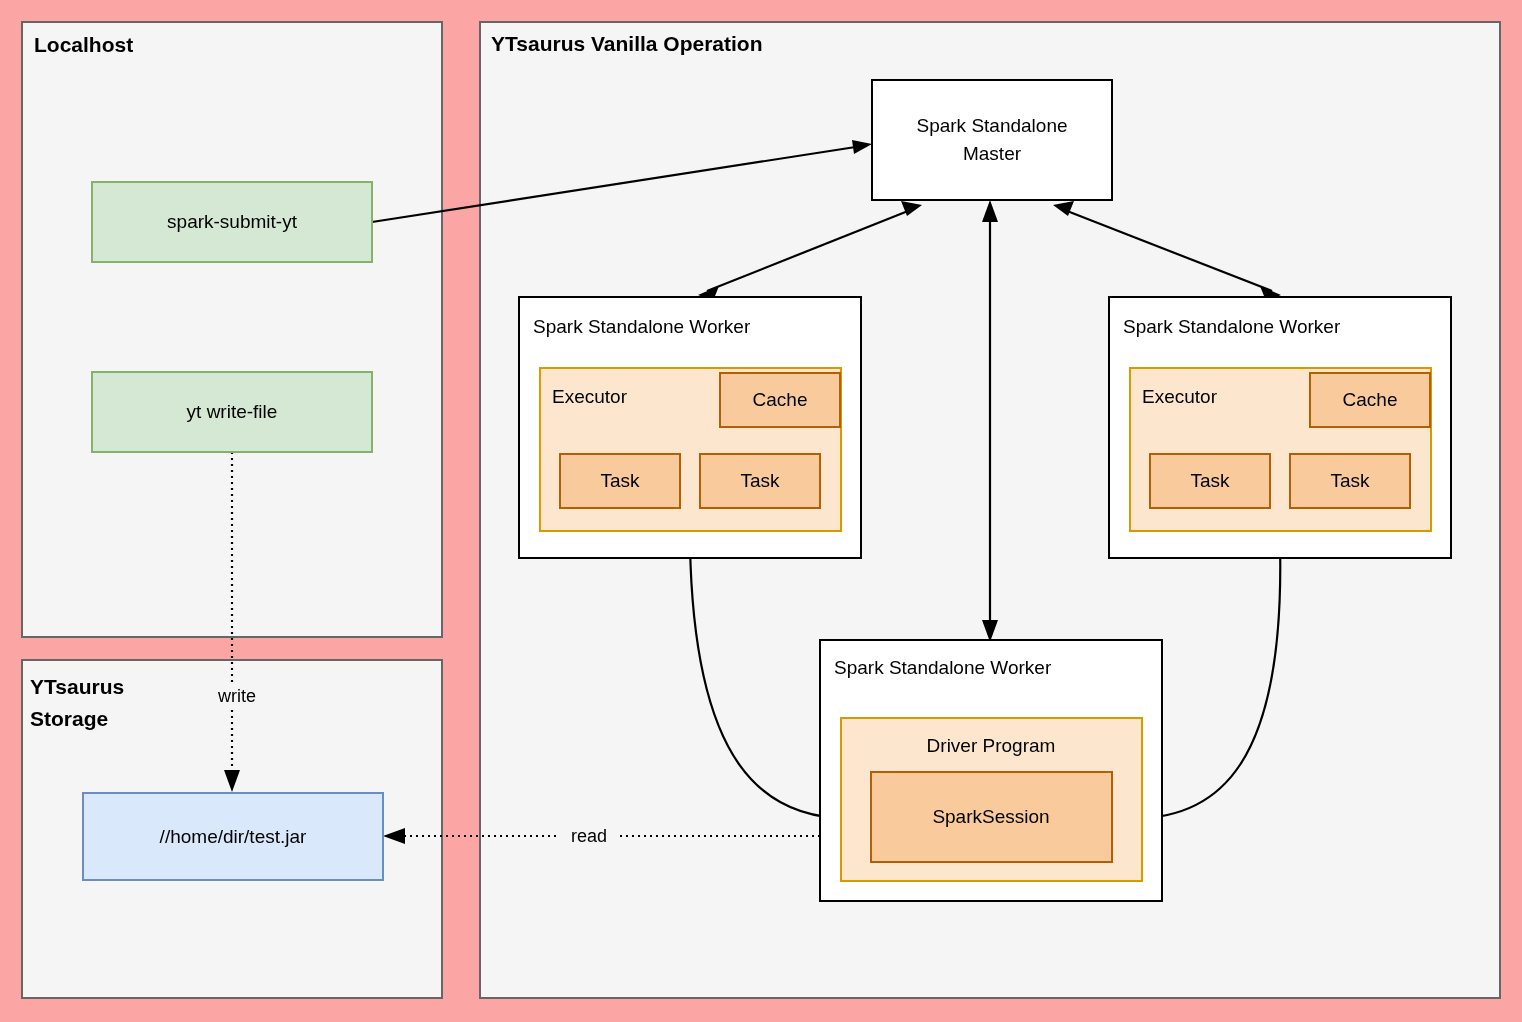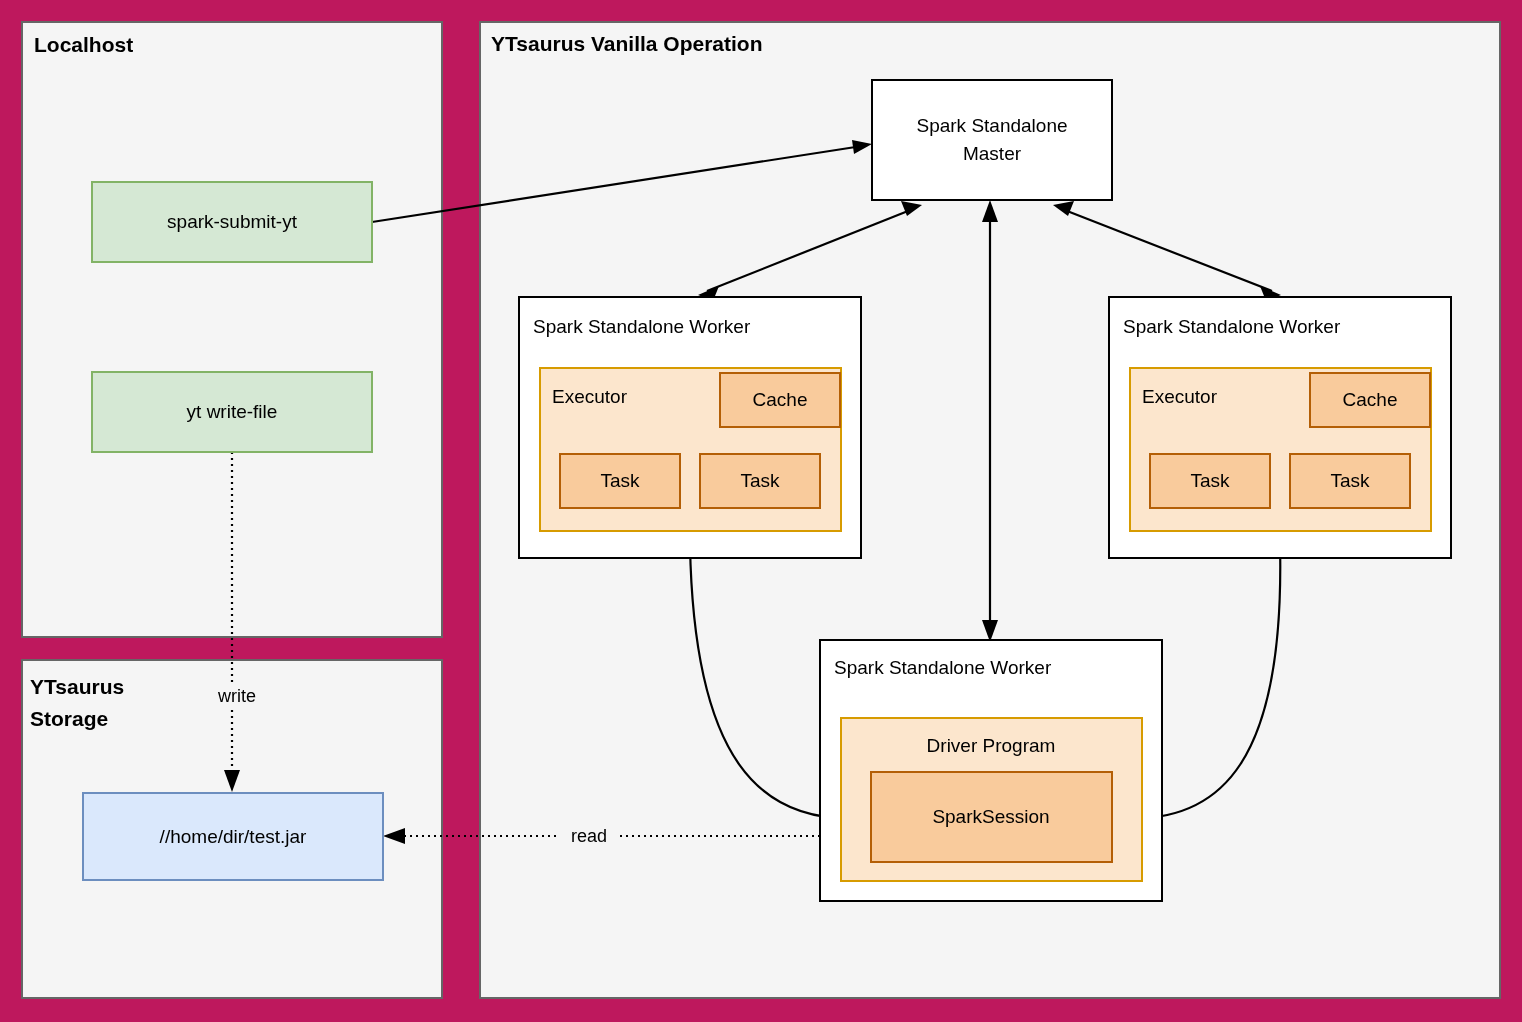--- a/index.html
+++ b/index.html
@@ -10,21 +10,21 @@
   body {
     width: 1522px;
     height: 1022px;
     font-family: "Liberation Sans", sans-serif;
     overflow: hidden;
   }
   #diagram-root {
     position: relative;
     width: 1522px;
     height: 1022px;
-    background: #be185d;
+    background: #fca5a5;
   }
   svg.layer {
     position: absolute;
     top: 0;
     left: 0;
     width: 1522px;
     height: 1022px;
   }
   
   .container-box {

